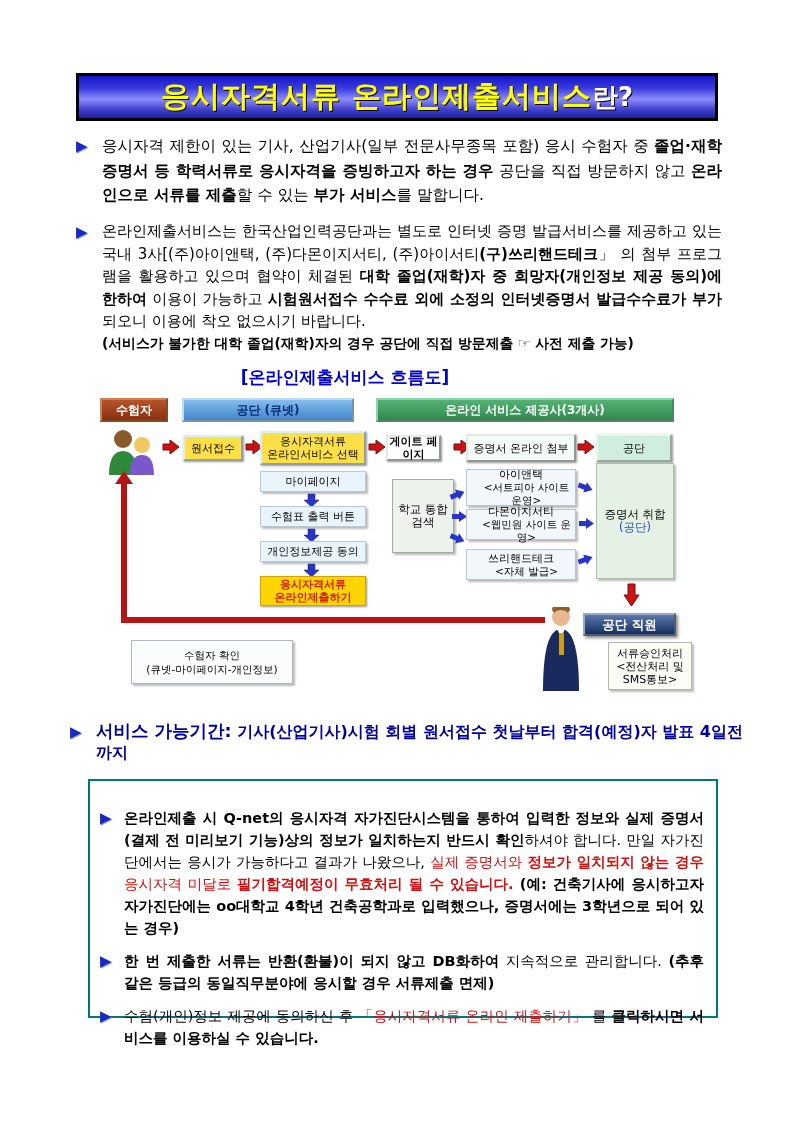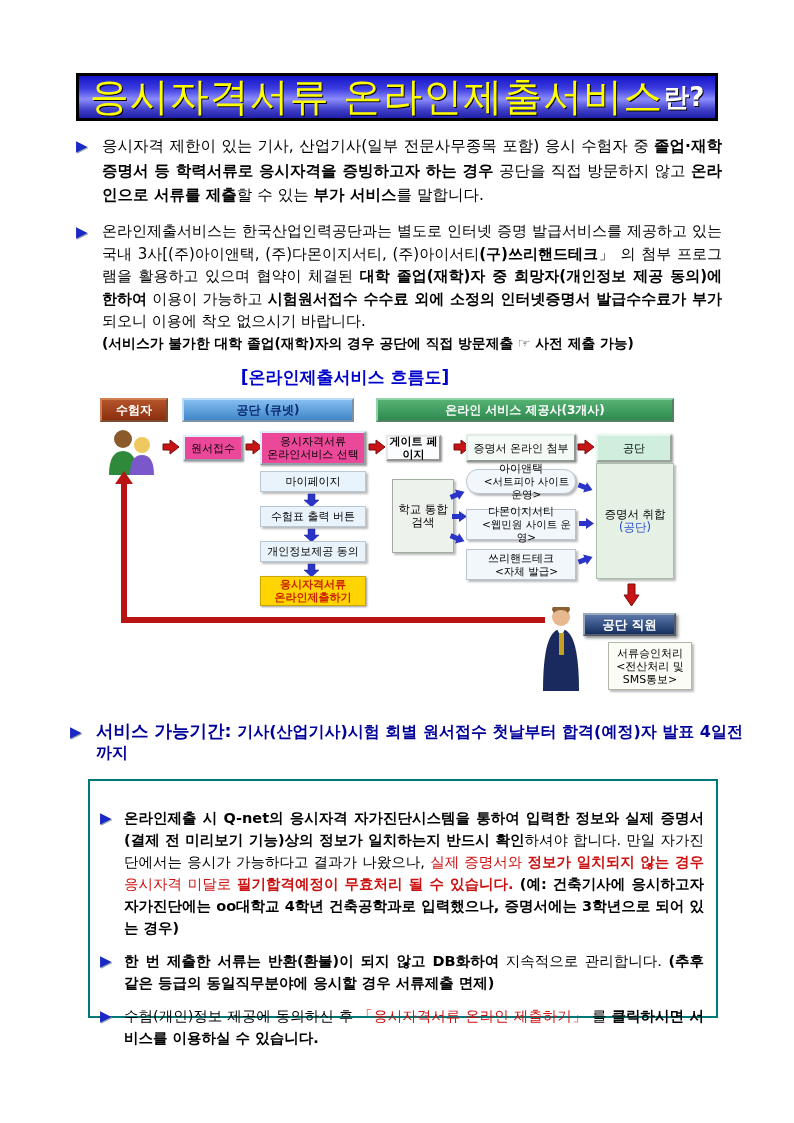--- a/index.html
+++ b/index.html
@@ -4,21 +4,21 @@
 <style>
   html,body{margin:0;padding:0;background:#fff;}
   .page{position:relative;width:794px;height:1123px;background:#ffffff;
         font-family:"DejaVu Sans",sans-serif;color:#000;overflow:hidden;}
 
   
   .banner{position:absolute;left:76px;top:73px;width:636px;height:42px;
           border:3px solid #000;
           background:linear-gradient(180deg,#1414c8 0%,#3c3ce0 30%,#8c8cff 55%,#4040c8 80%,#1e1eaa 100%);
           display:flex;align-items:center;justify-content:center;}
-  .banner .t-main{color:#ffff00;font-weight:normal;font-size:39px;letter-spacing:1px;
+  .banner .t-main{color:#ffff00;font-weight:bold;font-size:29px;letter-spacing:1px;
                   text-shadow:1px 1px 0 #000;}
   .banner .t-suffix{color:#ffffff;font-weight:bold;font-size:26px;text-shadow:1px 1px 0 #000;}
 
   
   .para{position:absolute;display:flex;}
   .bullet{width:26px;flex:none;color:#1a28c8;font-size:15px;line-height:24px;
           text-shadow:1px 1px 0 #9aa;}
   .ptxt{flex:1;text-align:justify;}
   .p1 .ptxt{font-size:15.5px;line-height:24.5px;}
   .p2 .ptxt{font-size:15px;line-height:22.5px;}
@@ -34,21 +34,21 @@
   
   .flow{position:absolute;left:96px;top:395px;width:604px;height:302px;font-size:11px;}
   .fbox{position:absolute;display:flex;flex-direction:column;align-items:center;
         justify-content:center;text-align:center;line-height:13px;box-sizing:border-box;}
   .lane-exam{background:linear-gradient(180deg,#b5542a,#8a2f10);color:#fff;font-weight:bold;
              border:2px outset #d08050;font-size:12px;}
   .lane-agency{background:linear-gradient(180deg,#85bdf0,#3f86c8);color:#0a2a72;font-weight:bold;
              border:2px outset #bcdcf6;font-size:12px;}
   .lane-prov{background:linear-gradient(180deg,#55b273,#2f8a50);color:#fff;font-weight:bold;
              border:2px outset #8fd4a8;font-size:12px;}
-  .bx-blue{background:#ec4899;border:2px outset #ddeefb;box-shadow:1px 1px 2px #999;}
+  .bx-blue{background:#fde047;border:2px outset #ddeefb;box-shadow:1px 1px 2px #999;}
   .bx-white{background:#fcfdfe;border:2px outset #e8e8e8;box-shadow:1px 1px 2px #999;font-weight:bold;}
   .bx-attach{background:#f4faf6;border:2px outset #e0ece4;box-shadow:1px 1px 2px #999;}
   .bx-green{background:#cfeedd;border:2px outset #e8f8ee;box-shadow:1px 1px 2px #999;}
   .bx-pale{background:#e9f3fb;border:1px solid #b8c8d4;box-shadow:2px 2px 2px #bbb;}
   .bx-school{background:#eef2ec;border:1px solid #9fae9f;box-shadow:2px 2px 2px #bbb;font-size:11.5px;}
   .bx-provider{background:#f2f7fc;border:1px solid #b8c4d0;box-shadow:2px 2px 2px #bbb;}
   .bx-provider .pv-desc{font-size:10.5px;margin-left:11px;}
   .bx-collect{background:#e4f1e4;border:1px solid #a8c0a8;box-shadow:2px 2px 2px #bbb;font-size:11.5px;}
   .bx-collect .collect2{color:#2a48cc;}
   .bx-submit{background:#ffd400;border:1px solid #c8a800;color:#cc2200;font-weight:bold;
@@ -164,21 +164,21 @@
     <svg class="arr" style="left:353px;top:93px;transform:rotate(-22deg);" width="17" height="13" viewBox="0 0 17 13">
         <path d="M1 4 h7 v-3 l8 5.5 -8 5.5 v-3 h-7 z" fill="#2a35c8"></path>
       </svg>
     <svg class="arr" style="left:355px;top:115px;" width="17" height="13" viewBox="0 0 17 13">
         <path d="M1 4 h7 v-3 l8 5.5 -8 5.5 v-3 h-7 z" fill="#2a35c8"></path>
       </svg>
     <svg class="arr" style="left:353px;top:137px;transform:rotate(22deg);" width="17" height="13" viewBox="0 0 17 13">
         <path d="M1 4 h7 v-3 l8 5.5 -8 5.5 v-3 h-7 z" fill="#2a35c8"></path>
       </svg>
 
-    <div class="fbox bx-provider" style="left:370px;top:74px;width:110px;height:25px;border-radius:12px;">
+    <div class="fbox bx-provider" style="left:370px;top:74px;width:110px;height:37px;">
       <span>아이앤택</span>
       <span class="pv-desc">&lt;서트피아 사이트 운영&gt;</span>
     </div>
     <div class="fbox bx-provider" style="left:370px;top:114px;width:110px;height:31px;">
       <span>다몬이지서티</span>
       <span class="pv-desc">&lt;웹민원 사이트 운영&gt;</span>
     </div>
     <div class="fbox bx-provider" style="left:370px;top:154px;width:110px;height:31px;">
       <span>쓰리핸드테크</span>
       <span class="pv-desc">&lt;자체 발급&gt;</span>
@@ -215,20 +215,24 @@
       <path d="M13 3 a9 7 0 0 1 18 0 l-2 3 a8 6 0 0 0 -14 0 z" fill="#8a6030"></path>
       <path d="M4 84 q0 -62 18 -62 q18 0 18 62 z" fill="#1a2a5e"></path>
       <path d="M18 22 h8 l-4 8 z" fill="#fff"></path>
       <rect x="20" y="26" width="5" height="22" fill="#c8a020"></rect>
     </svg>
 
     <div class="red-tri-up" style="left:19px;top:76px;"></div>
     <div class="redline" style="left:25px;top:88px;width:6px;height:140px;"></div>
     <div class="redline" style="left:25px;top:222px;width:424px;height:6px;"></div>
 
+    <div class="fbox bx-confirm" style="left:35px;top:245px;width:162px;height:44px;">
+      <span>수험자 확인</span>
+      <span>(큐넷-마이페이지-개인정보)</span>
+    </div>
   </div>
 
   <div class="service">
     <span class="bullet">▶</span>
     <div>
       <span class="svc-label">서비스 가능기간:</span><span class="svc-text"> 기사(산업기사)시험 회별 원서접수 첫날부터 합격(예정)자 발표 4일전까지</span>
     </div>
   </div>
 
   <div class="notice">

